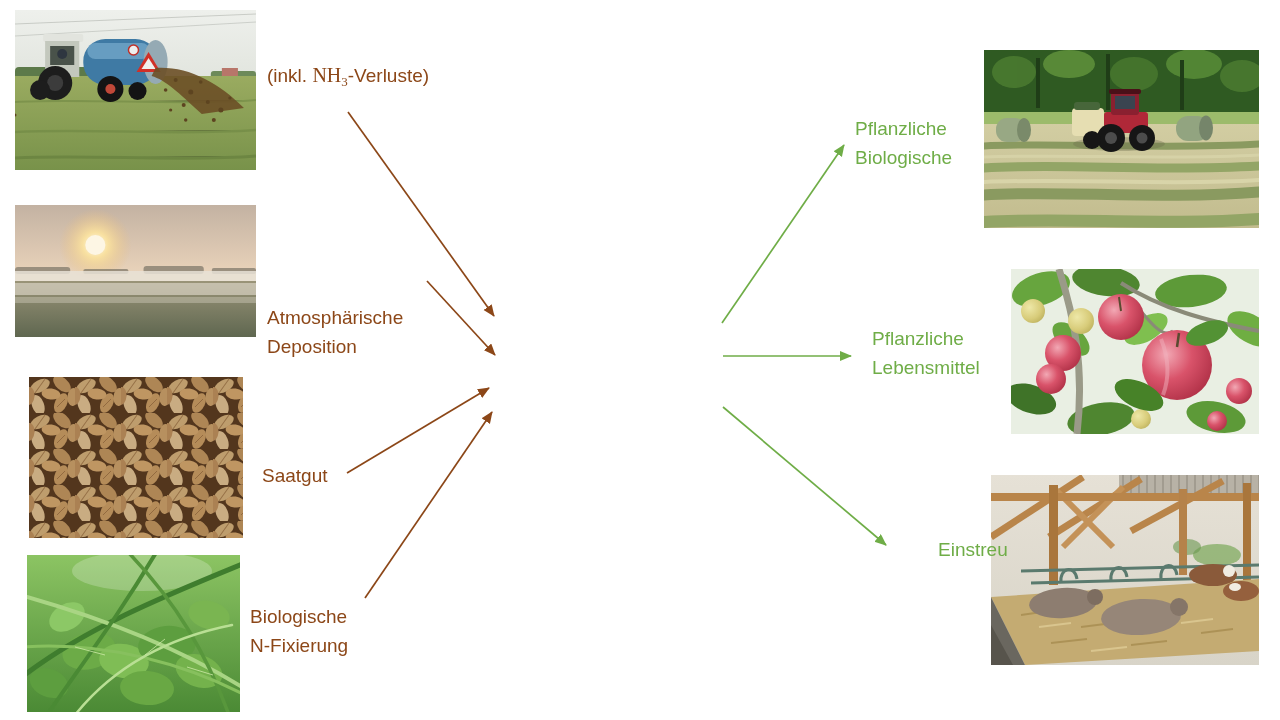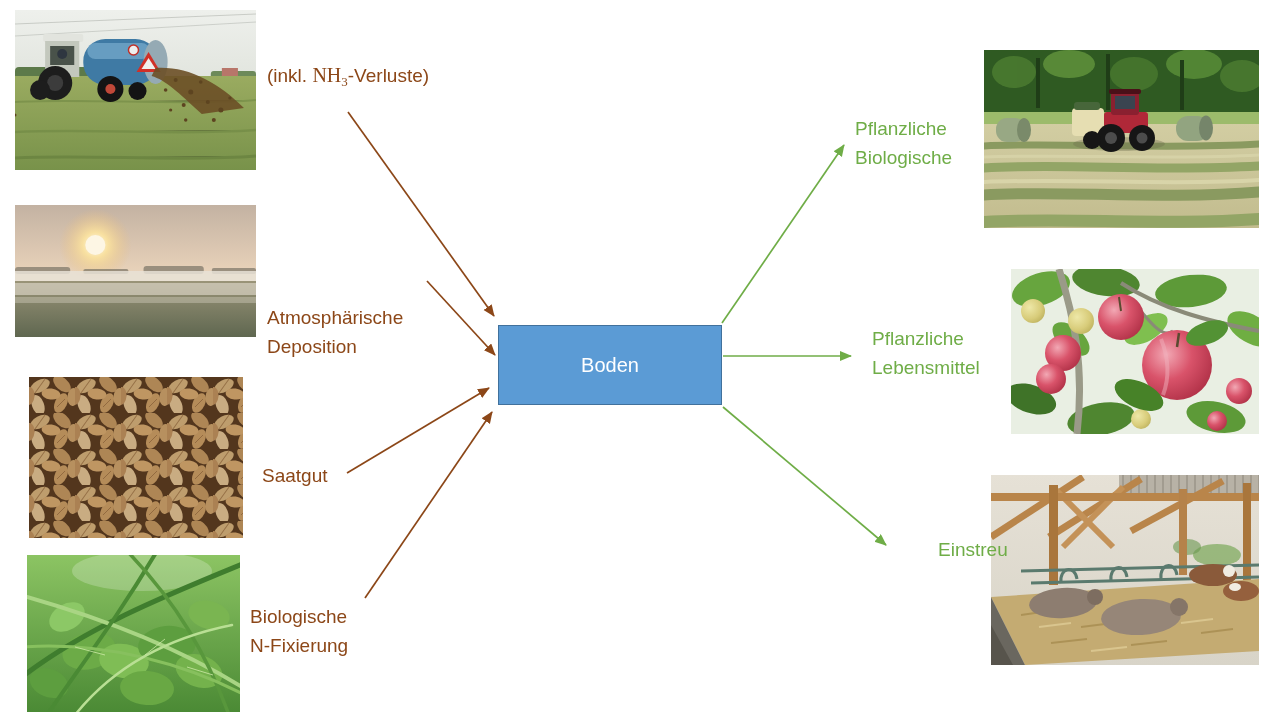--- a/index.html
+++ b/index.html
@@ -357,23 +357,20 @@
     </defs>
     <line x1="348" y1="112" x2="494" y2="316" class="arrow-brown" marker-end="url(#mkB)"></line>
     <line x1="427" y1="281" x2="495" y2="355" class="arrow-brown" marker-end="url(#mkB)"></line>
     <line x1="347" y1="473" x2="489" y2="388" class="arrow-brown" marker-end="url(#mkB)"></line>
     <line x1="365" y1="598" x2="492" y2="412" class="arrow-brown" marker-end="url(#mkB)"></line>
     <line x1="722" y1="323" x2="844" y2="145" class="arrow-green" marker-end="url(#mkG)"></line>
     <line x1="723" y1="356" x2="851" y2="356" class="arrow-green" marker-end="url(#mkG)"></line>
     <line x1="723" y1="407" x2="886" y2="545" class="arrow-green" marker-end="url(#mkG)"></line>
   </svg>
 
-  <div id="boden-box">
-    <span>Boden</span>
-  </div>
 
   <div class="label brown" style="left:267px;top:61px;">
     <div><span>(inkl. </span><span class="formula">NH</span><span class="formula-sub">3</span><span>-Verluste)</span></div>
   </div>
 
   <div class="label brown" style="left:267px;top:257px;margin-top:46px;">
     <div>Atmosphärische</div>
     <div>Deposition</div>
   </div>
 

